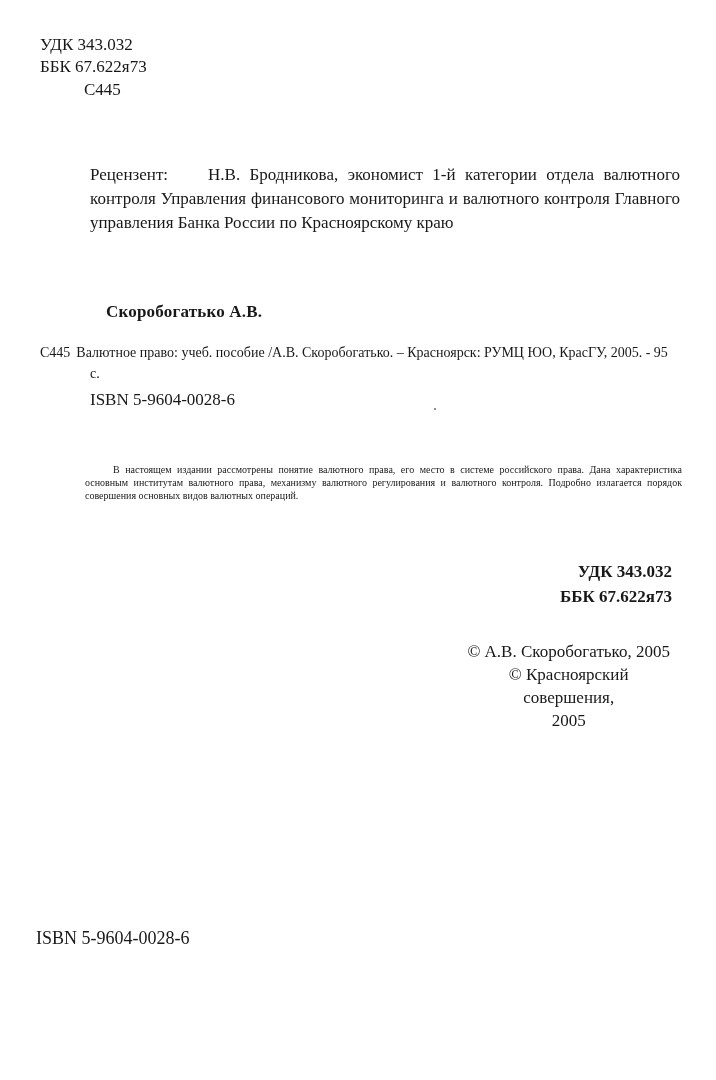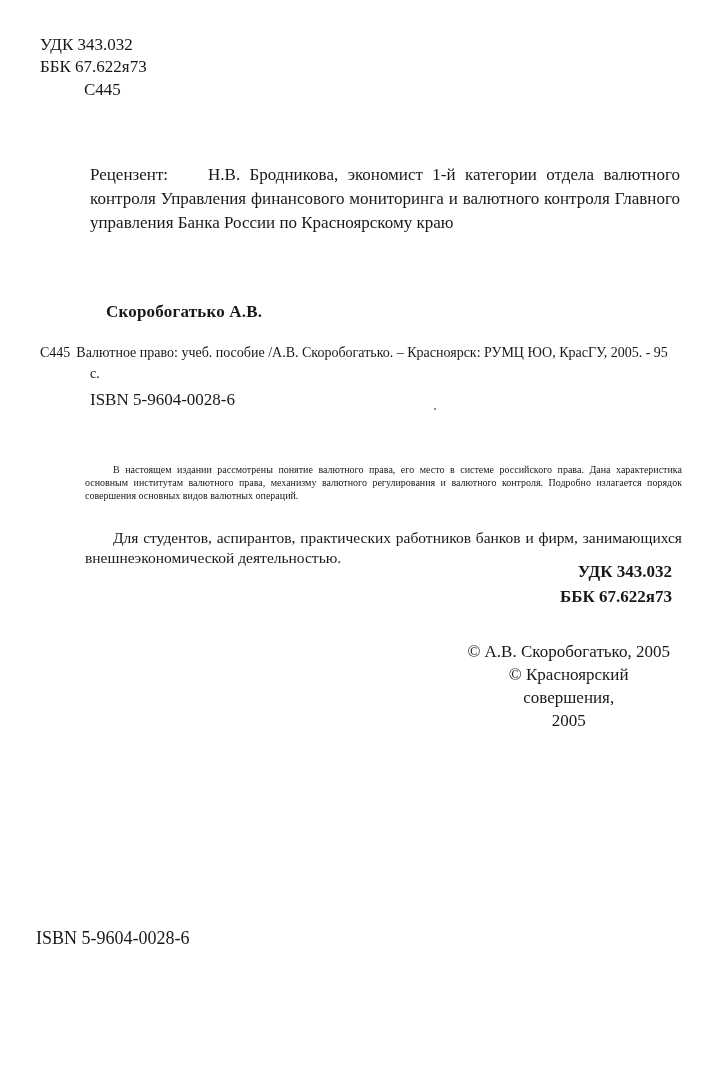--- a/index.html
+++ b/index.html
@@ -135,21 +135,20 @@
   <p class="block reviewer"><span class="rev-label">Рецензент:</span><span>Н.В. Бродникова, экономист 1-й категории отдела валютного контроля Управления финансового мониторинга и валютного контроля Главного управления Банка России по Красноярскому краю</span></p>
 
   <div class="block author-heading">Скоробогатько А.В.</div>
 
   <p class="block catalog-entry"><span class="entry-code">С445</span><span>Валютное право: учеб. пособие /А.В. Скоробогатько. – Красноярск: РУМЦ ЮО, КрасГУ, 2005. - 95 с.</span></p>
 
   <div class="block isbn-line">ISBN 5-9604-0028-6</div>
 
   <p class="block annotation-1">В настоящем издании рассмотрены понятие валютного права, его место в системе российского права. Дана характеристика основным институтам валютного права, механизму валютного регулирования и валютного контроля. Подробно излагается порядок совершения основных видов валютных операций.</p>
 
-  <p class="block annotation-2">Для студентов, аспирантов, практических работников банков и фирм, занимающихся внешнеэкономической деятельностью.</p>
 
   <div class="block codes-right">
     <div>УДК 343.032</div>
     <div>ББК 67.622я73</div>
   </div>
 
   <div class="block copyright">
     <div>© А.В. Скоробогатько, 2005</div>
     <div>© Красноярский</div>
     <div>совершения,</div>

